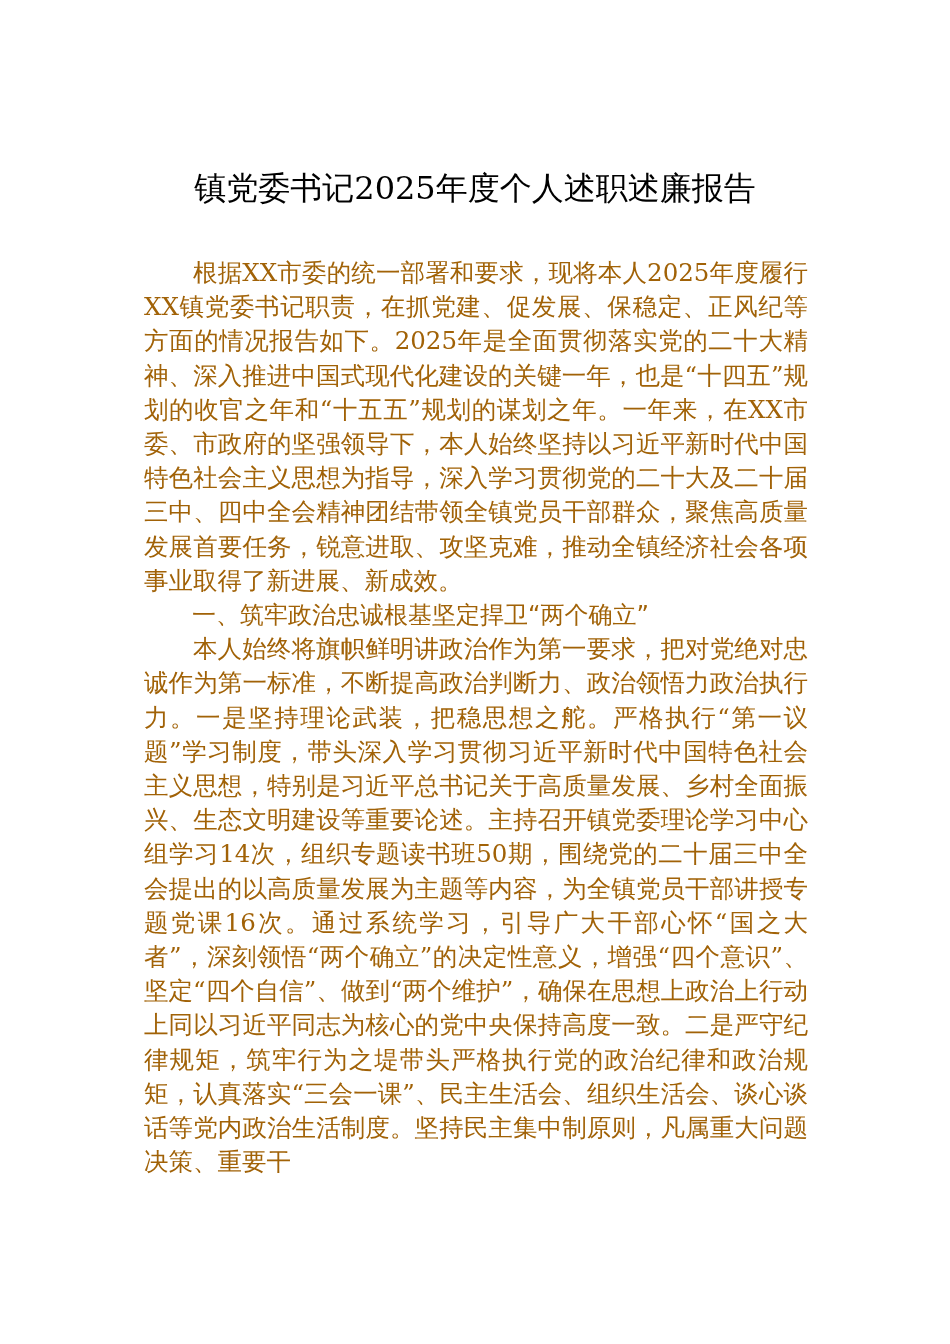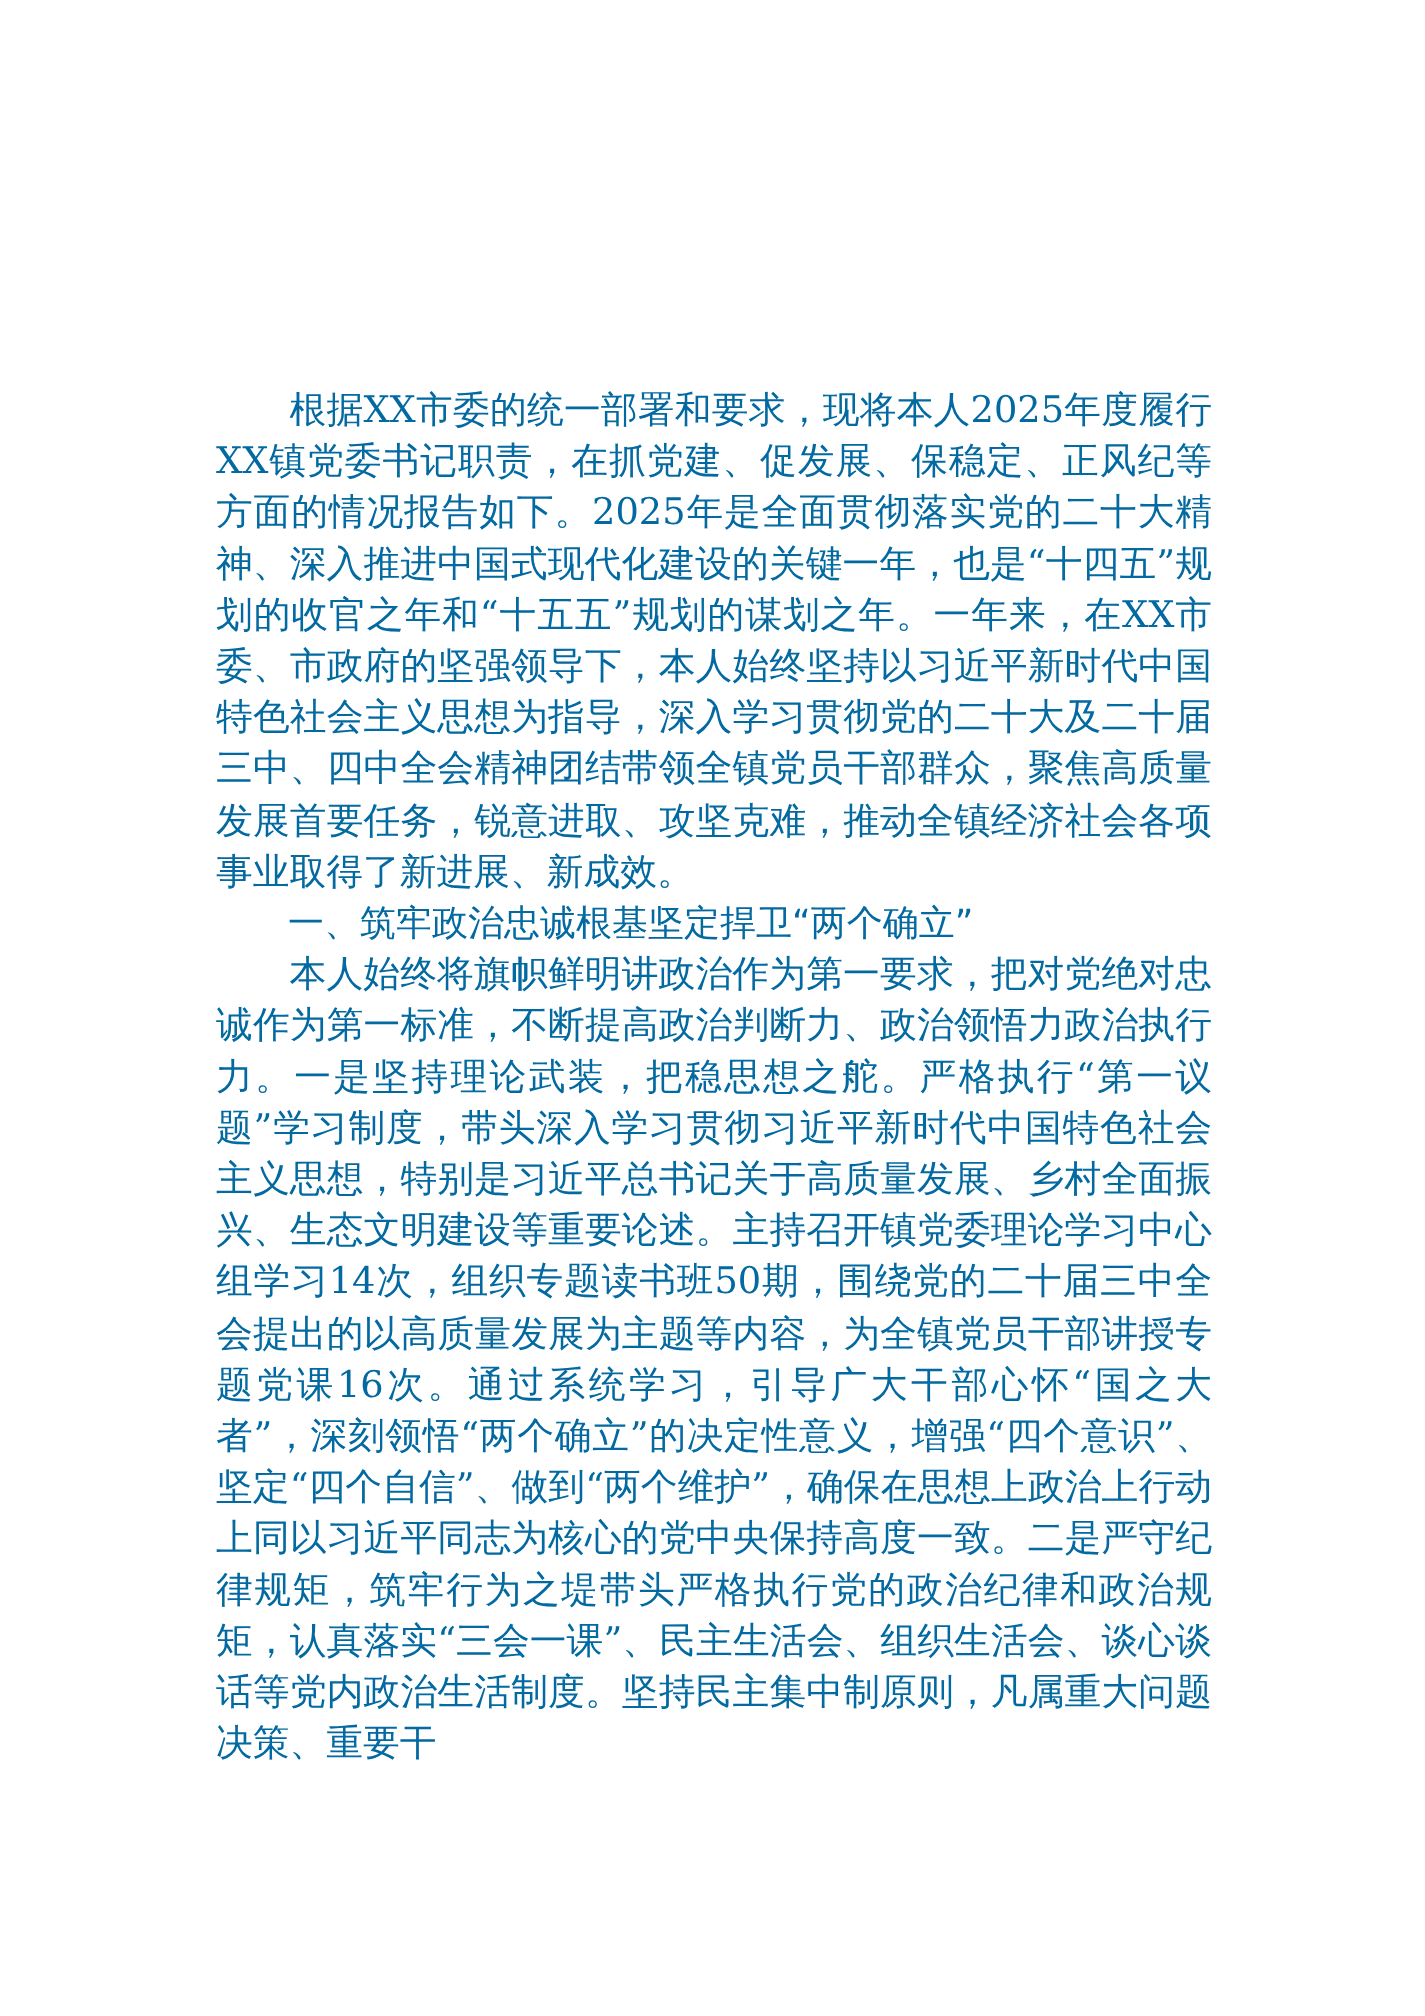--- a/index.html
+++ b/index.html
@@ -9,33 +9,34 @@
   }
   .title {
     position: absolute; left: 0; top: 166px; width: 950px; text-align: center;
     font-family: "DejaVu Serif", "Liberation Serif", serif;
     font-size: 32px; line-height: 44px; color: #000; margin: 0; font-weight: normal;
     letter-spacing: 0px;
   }
   .body {
     position: absolute; left: 144px; top: 256px; width: 664px;
     font-family: "DejaVu Serif", "Liberation Serif", serif;
-    font-size: 24.5px; line-height: 34.2px; color: #0369a1;
+    font-size: 24.5px; line-height: 34.2px; color: #a16207;
   }
   .para {
     margin: 0; text-indent: 2em; text-align: justify; text-align-last: left;
     word-break: break-all;
   }
   .heading {
     margin: 0; text-indent: 2em; font-family: "DejaVu Sans", "Liberation Sans", sans-serif;
     font-size: 24px; line-height: 34.2px;
   }
 </style>
 </head>
 <body>
 
 <div class="page">
+  <h1 class="title">镇党委书记2025年度个人述职述廉报告</h1>
   <div class="body">
     <p class="para">根据XX市委的统一部署和要求，现将本人2025年度履行XX镇党委书记职责，在抓党建、促发展、保稳定、正风纪等方面的情况报告如下。2025年是全面贯彻落实党的二十大精神、深入推进中国式现代化建设的关键一年，也是“十四五”规划的收官之年和“十五五”规划的谋划之年。一年来，在XX市委、市政府的坚强领导下，本人始终坚持以习近平新时代中国特色社会主义思想为指导，深入学习贯彻党的二十大及二十届三中、四中全会精神团结带领全镇党员干部群众，聚焦高质量发展首要任务，锐意进取、攻坚克难，推动全镇经济社会各项事业取得了新进展、新成效。</p>
     <p class="heading">一、筑牢政治忠诚根基坚定捍卫“两个确立”</p>
     <p class="para">本人始终将旗帜鲜明讲政治作为第一要求，把对党绝对忠诚作为第一标准，不断提高政治判断力、政治领悟力政治执行力。一是坚持理论武装，把稳思想之舵。严格执行“第一议题”学习制度，带头深入学习贯彻习近平新时代中国特色社会主义思想，特别是习近平总书记关于高质量发展、乡村全面振兴、生态文明建设等重要论述。主持召开镇党委理论学习中心组学习14次，组织专题读书班50期，围绕党的二十届三中全会提出的以高质量发展为主题等内容，为全镇党员干部讲授专题党课16次。通过系统学习，引导广大干部心怀“国之大者”，深刻领悟“两个确立”的决定性意义，增强“四个意识”、坚定“四个自信”、做到“两个维护”，确保在思想上政治上行动上同以习近平同志为核心的党中央保持高度一致。二是严守纪律规矩，筑牢行为之堤带头严格执行党的政治纪律和政治规矩，认真落实“三会一课”、民主生活会、组织生活会、谈心谈话等党内政治生活制度。坚持民主集中制原则，凡属重大问题决策、重要干</p>
   </div>
 </div>
 
 </body></html>

